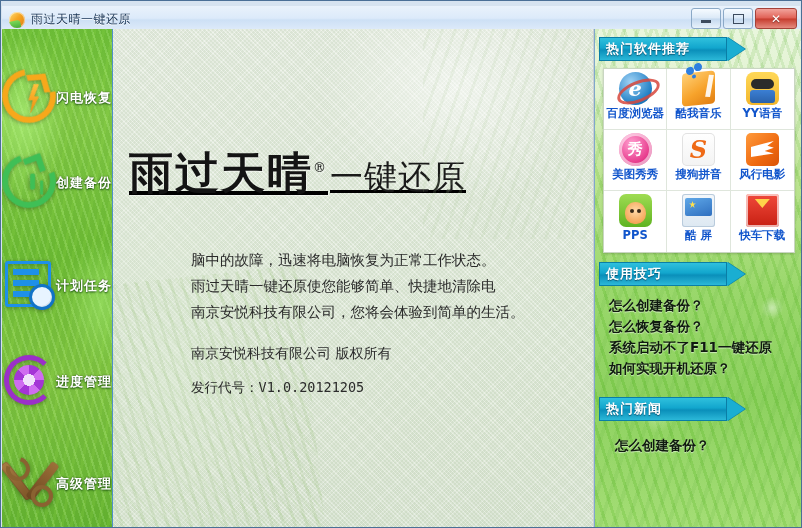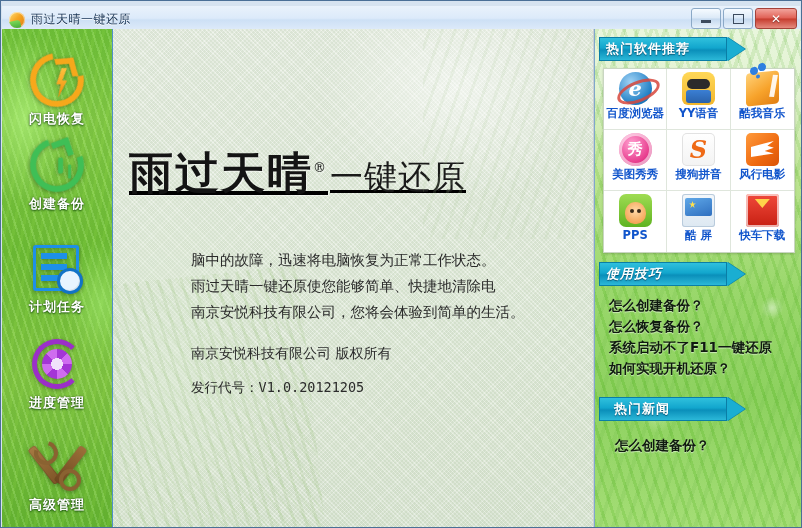--- a/index.html
+++ b/index.html
@@ -68,21 +68,21 @@
       radial-gradient(ellipse 60px 120px at 20% 18%, rgba(190,255,140,.55), transparent 70%),
       radial-gradient(ellipse 50px 90px at 90% 55%, rgba(170,240,120,.5), transparent 70%),
       repeating-linear-gradient(72deg, rgba(255,255,255,.10) 0 2px, rgba(0,0,0,.04) 2px 7px),
       repeating-linear-gradient(100deg, rgba(120,200,60,.22) 0 3px, rgba(60,150,30,.12) 3px 9px),
       linear-gradient(to bottom,#76c93b 0%,#8bd24a 18%,#74c437 45%,#8ace46 70%,#6bbb34 100%);
     border-right:1px solid #4f8fc8;
     overflow:hidden;
   }
   .side-item{
     position:absolute;left:0;width:110px;height:86px;
-    display:flex;flex-direction:column;align-items:center;justify-content:flex-start;
+    display:flex;flex-direction:row;align-items:center;justify-content:flex-start;
     cursor:pointer;
   }
   .side-label{
     font-size:13px;color:#ffffff;font-weight:bold;
     text-shadow:0 1px 2px rgba(0,60,0,.75),0 0 2px rgba(0,0,0,.5);
     margin-top:3px;letter-spacing:1px;
   }
   .si-icon{width:54px;height:54px;position:relative;}
 
   
@@ -318,22 +318,22 @@
     display:block;font-size:13.5px;color:#101a10;text-decoration:none;
     line-height:21px;font-weight:bold;white-space:nowrap;cursor:pointer;
     text-shadow:0 1px 1px rgba(255,255,255,.55);
   }
   .news-list{margin:16px 0 0 20px;}
   .news-list a{
     display:block;font-size:13.5px;color:#101a10;text-decoration:none;
     font-weight:bold;cursor:pointer;text-shadow:0 1px 1px rgba(255,255,255,.55);
   }
   .sp-head-1{margin-top:8px;}
-  .sp-head-2{margin-top:9px;font-style:italic;}
-  .sp-head-3{margin-top:18px;padding-left:8px;}
+  .sp-head-2{margin-top:9px;}
+  .sp-head-3{margin-top:18px;}
 </style>
 </head>
 <body>
 
 <div class="app">
 
   <div class="titlebar">
     <div class="app-icon"></div>
     <div class="title-text">雨过天晴一键还原</div>
     <div class="winbtns">
@@ -405,26 +405,26 @@
         <div class="tip"></div>
         <span>热门软件推荐</span>
       </div>
 
       <div class="soft-grid">
         <div class="soft-cell">
           <div class="soft-ico i-ie">e</div>
           <div class="soft-name">百度浏览器</div>
         </div>
         <div class="soft-cell">
+          <div class="soft-ico i-kuwo"></div>
+          <div class="soft-name">酷我音乐</div>
+        </div>
+        <div class="soft-cell">
           <div class="soft-ico i-yy"></div>
           <div class="soft-name">YY语音</div>
-        </div>
-        <div class="soft-cell">
-          <div class="soft-ico i-kuwo"></div>
-          <div class="soft-name">酷我音乐</div>
         </div>
 
         <div class="soft-cell">
           <div class="soft-ico i-meitu">
               <span>秀</span>
             </div>
           <div class="soft-name">美图秀秀</div>
         </div>
         <div class="soft-cell">
           <div class="soft-ico i-sogou">

